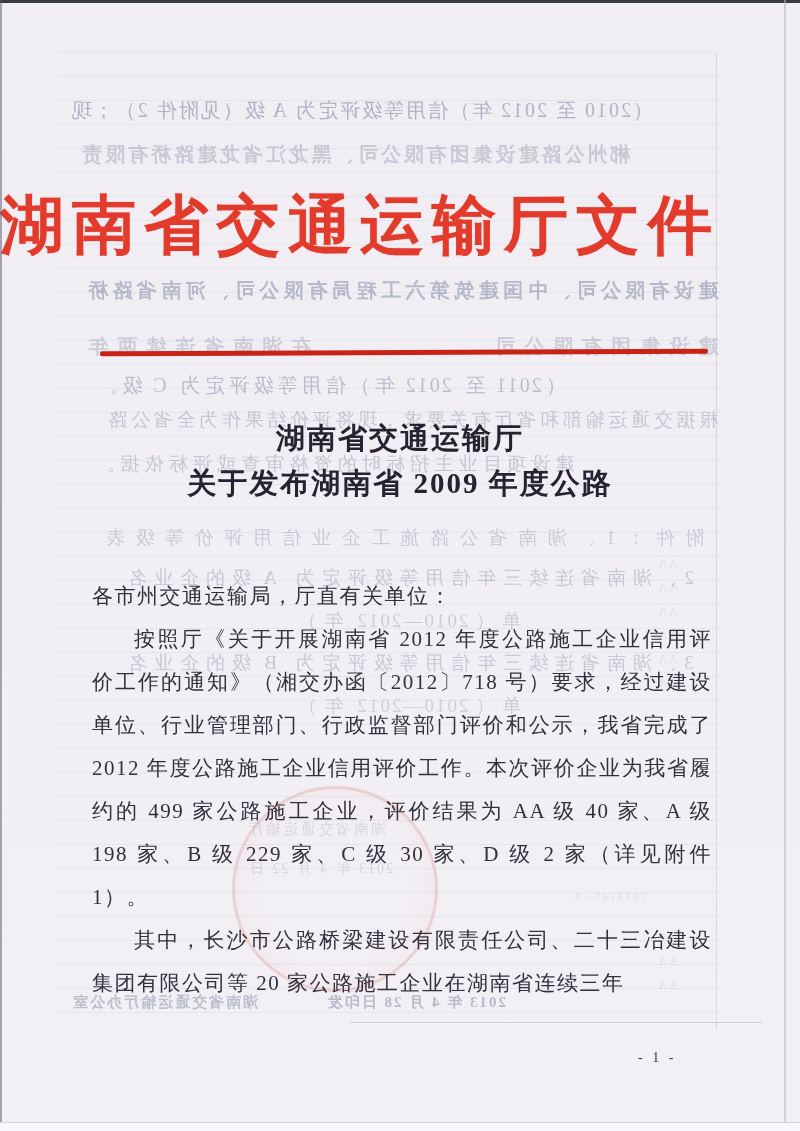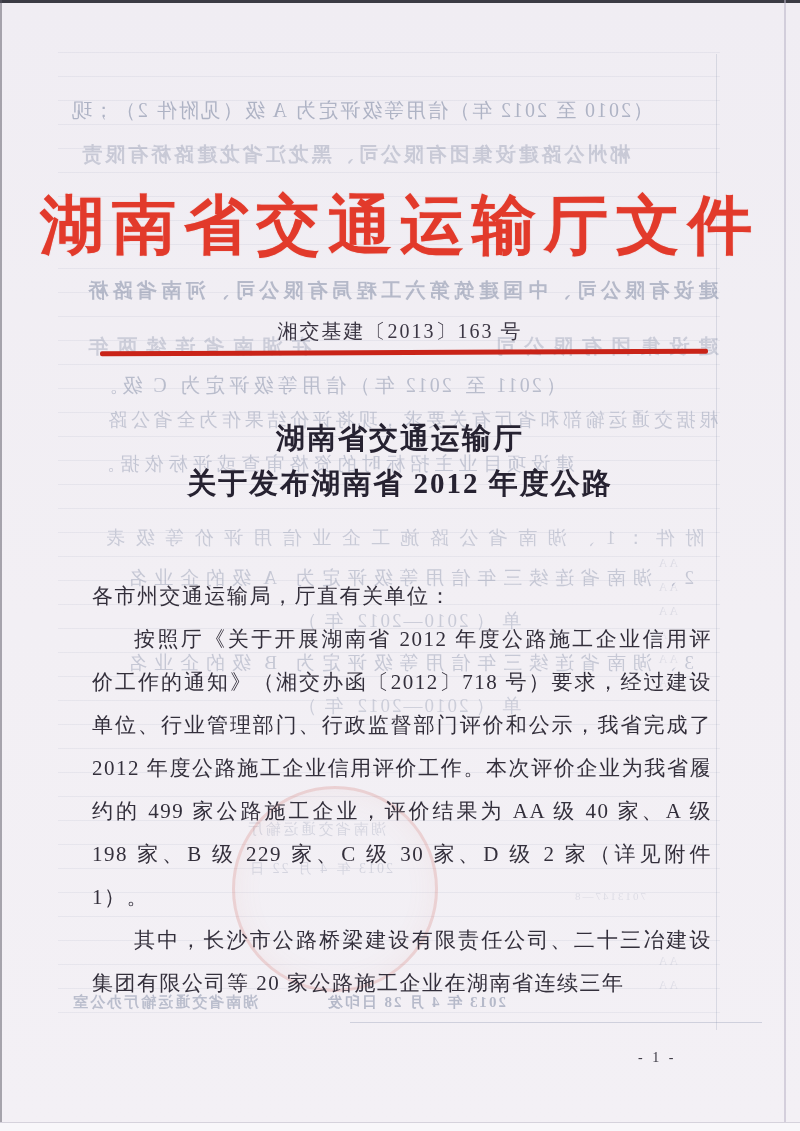--- a/index.html
+++ b/index.html
@@ -29,21 +29,21 @@
   }
   .bleed-line.b{font-weight:bold;}
   .stamp-ghost{
     position:absolute;left:232px;top:786px;width:200px;height:200px;border-radius:50%;
     border:3px solid rgba(205,85,75,0.20);
     box-shadow:inset 0 0 30px rgba(215,110,100,0.07);
   }
 
   
   .masthead{
-    position:absolute;top:182px;left:0;width:100%;text-align:center;
+    position:absolute;top:182px;left:0;width:100%;
     font-size:64px;font-weight:bold;color:#e23a2b;letter-spacing:8px;
     text-shadow:0 0 1px rgba(226,58,43,0.55);
   }
   .docnum{
     position:absolute;top:318px;left:0;width:100%;text-align:center;
     font-size:20px;color:#3c3744;letter-spacing:2px;
   }
   .red-rule{
     position:absolute;top:350px;left:100px;width:608px;height:5px;
     background:#c92318;transform:rotate(-0.25deg);border-radius:2px;
@@ -95,26 +95,25 @@
       <div class="bleed-line" style="top: 676px; left: 652px; width: 26px; font-size: 12px; opacity: 0.14;">AA</div>
       <div class="bleed-line" style="top: 930px; left: 652px; width: 26px; font-size: 12px; opacity: 0.15;">AA</div>
       <div class="bleed-line" style="top: 954px; left: 652px; width: 26px; font-size: 12px; opacity: 0.14;">AA</div>
       <div class="bleed-line" style="top: 978px; left: 652px; width: 26px; font-size: 12px; opacity: 0.15;">AA</div>
       <div class="bleed-line b" style="top: 993px; left: 78px; width: 180px; font-size: 15px; opacity: 0.42;">湖南省交通运输厅办公室</div>
       <div class="bleed-line b" style="top: 993px; left: 356px; width: 150px; font-size: 15px; opacity: 0.46;">2013 年 4 月 28 日印发</div>
     </div>
   <div class="stamp-ghost"></div>
 
   <div class="masthead">湖南省交通运输厅文件</div>
-  <div class="docnum">湘交基建〔2013〕163 号</div>
   <div class="red-rule"></div>
 
   <div class="title">
     <div>湖南省交通运输厅</div>
-    <div>关于发布湖南省 2012 年度公路</div>
+    <div>关于发布湖南省 2009 年度公路</div>
   </div>
 
   <div class="body">
     <p class="salutation">各市州交通运输局，厅直有关单位：</p>
     <p class="para">按照厅《关于开展湖南省 2012 年度公路施工企业信用评价工作的通知》（湘交办函〔2012〕718 号）要求，经过建设单位、行业管理部门、行政监督部门评价和公示，我省完成了 2012 年度公路施工企业信用评价工作。本次评价企业为我省履约的 499 家公路施工企业，评价结果为 AA 级 40 家、A 级 198 家、B 级 229 家、C 级 30 家、D 级 2 家（详见附件 1）。</p>
     <p class="para">其中，长沙市公路桥梁建设有限责任公司、二十三冶建设集团有限公司等 20 家公路施工企业在湖南省连续三年</p>
   </div>
 
   <div class="pagenum">- 1 -</div>
 

